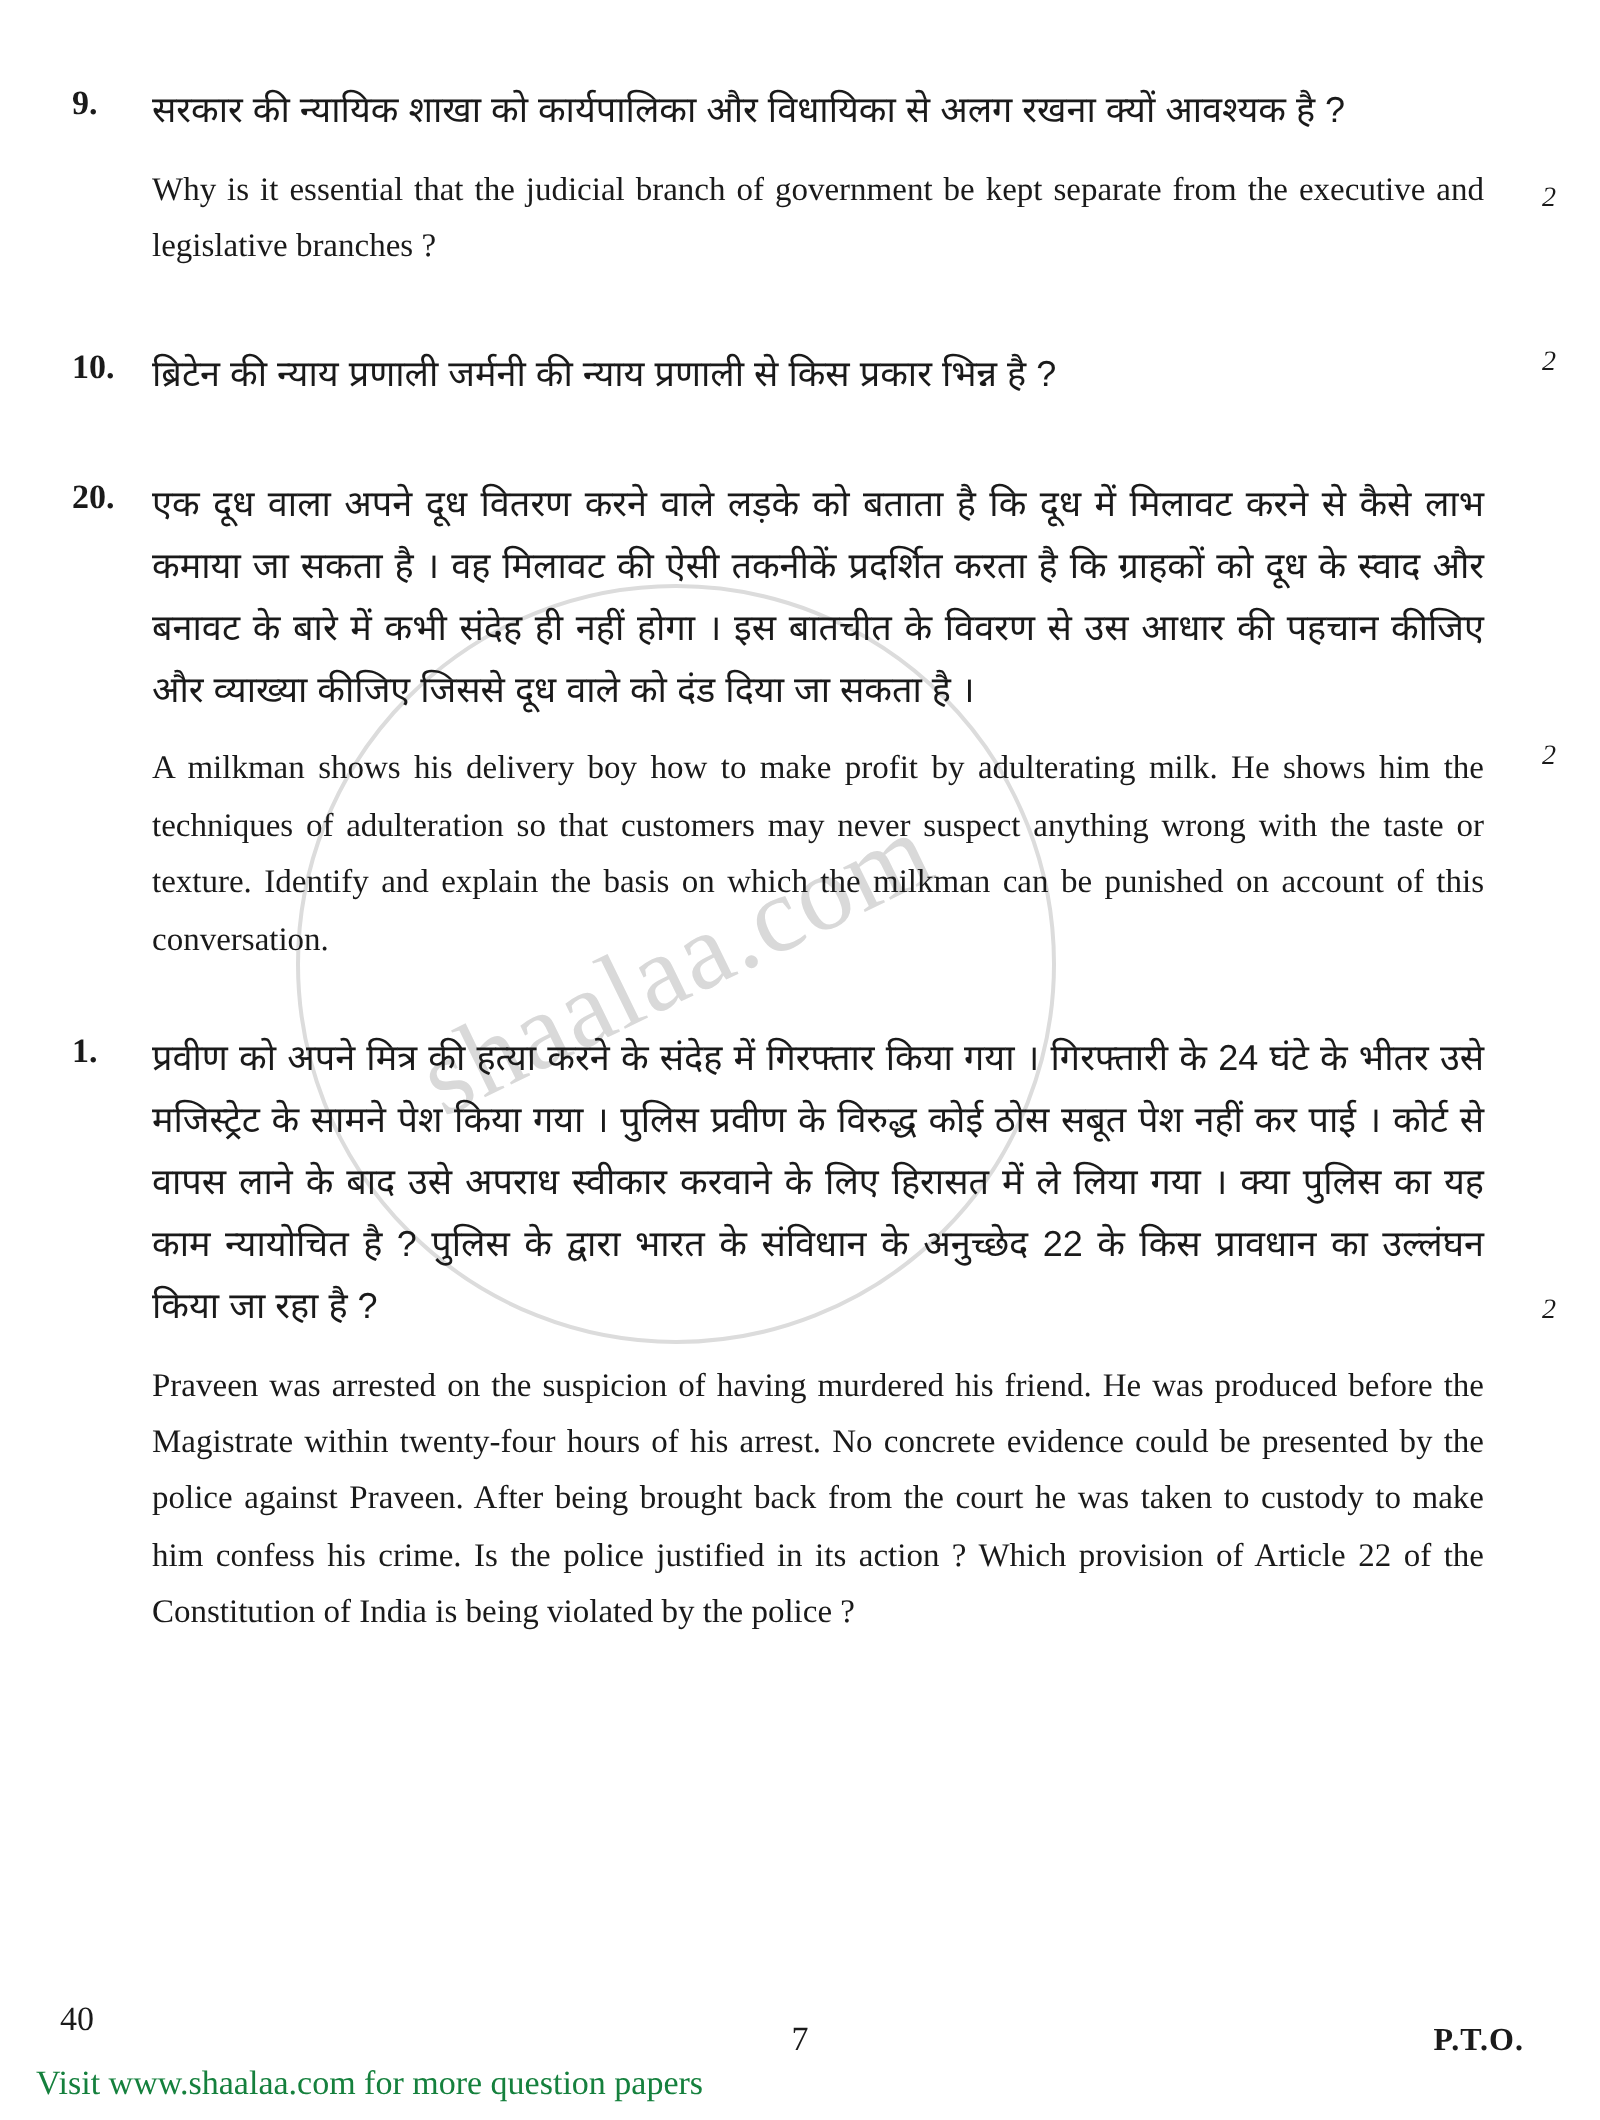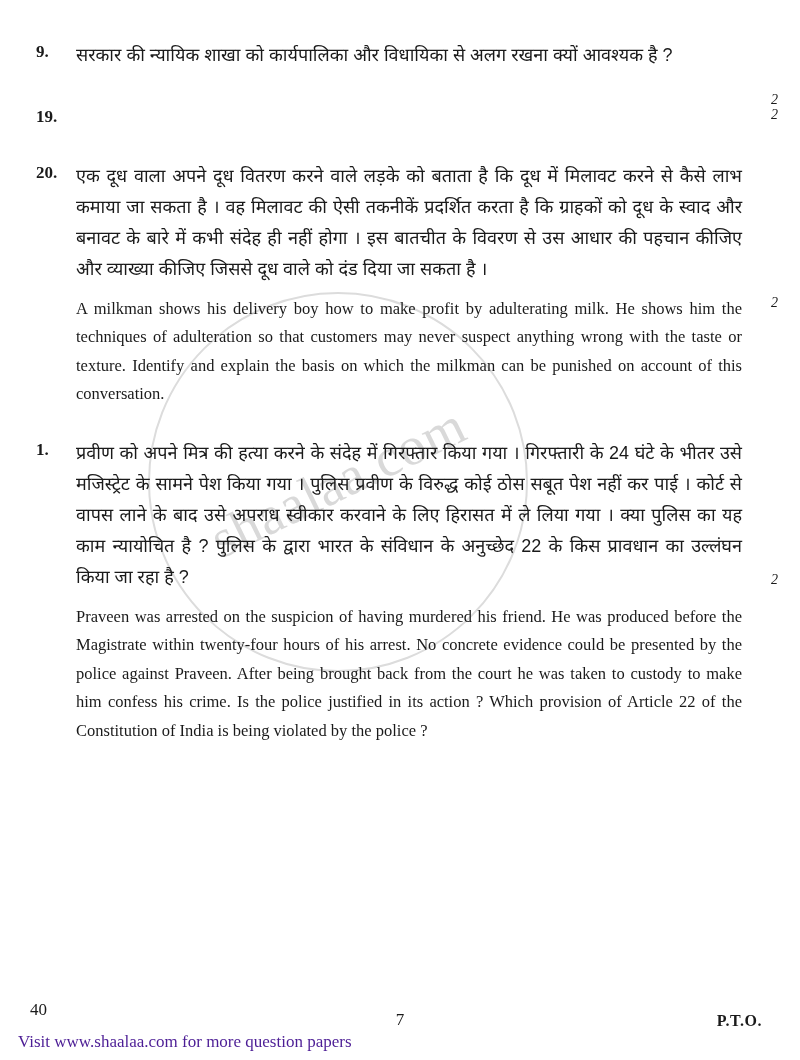--- a/index.html
+++ b/index.html
@@ -137,48 +137,50 @@
     font-weight: bold;
     font-family: "Liberation Serif", serif;
     letter-spacing: 0.5px;
   }
   .footer .promo {
     position: absolute;
     left: 18px;
     bottom: 8px;
     font-size: 17px;
     font-family: "Liberation Serif", serif;
-    color: #4c1d95;
+    color: #15803d;
   }
 </style>
 </head>
 <body>
 
 <div class="page">
 
   <div class="watermark">
     <div class="circle"></div>
     <div class="wm-text">shaalaa.com</div>
   </div>
 
   <div class="content">
 
     <div class="qblock">
       <div class="qnum">9.</div>
       <div class="qbody">
         <p class="hindi">सरकार की न्यायिक शाखा को कार्यपालिका और विधायिका से अलग रखना क्यों आवश्यक है ?</p>
         <div class="marks" style="top: 52px;">2</div>
+        <p class="english">Why is it essential that the judicial branch of government be kept separate from the executive and legislative branches ?</p>
       </div>
     </div>
 
     <div class="gap-lg"></div>
 
     <div class="qblock">
-      <div class="qnum">19.</div>
-      <div class="qbody">
+      <div class="qnum">10.</div>
+      <div class="qbody">
+        <p class="hindi">ब्रिटेन की न्याय प्रणाली जर्मनी की न्याय प्रणाली से किस प्रकार भिन्न है ?</p>
         <div class="marks" style="top: 2px;">2</div>
       </div>
     </div>
 
     <div class="gap-lg"></div>
 
     <div class="qblock">
       <div class="qnum">20.</div>
       <div class="qbody">
         <p class="hindi">एक दूध वाला अपने दूध वितरण करने वाले लड़के को बताता है कि दूध में मिलावट करने से कैसे लाभ कमाया जा सकता है । वह मिलावट की ऐसी तकनीकें प्रदर्शित करता है कि ग्राहकों को दूध के स्वाद और बनावट के बारे में कभी संदेह ही नहीं होगा । इस बातचीत के विवरण से उस आधार की पहचान कीजिए और व्याख्या कीजिए जिससे दूध वाले को दंड दिया जा सकता है ।</p>

